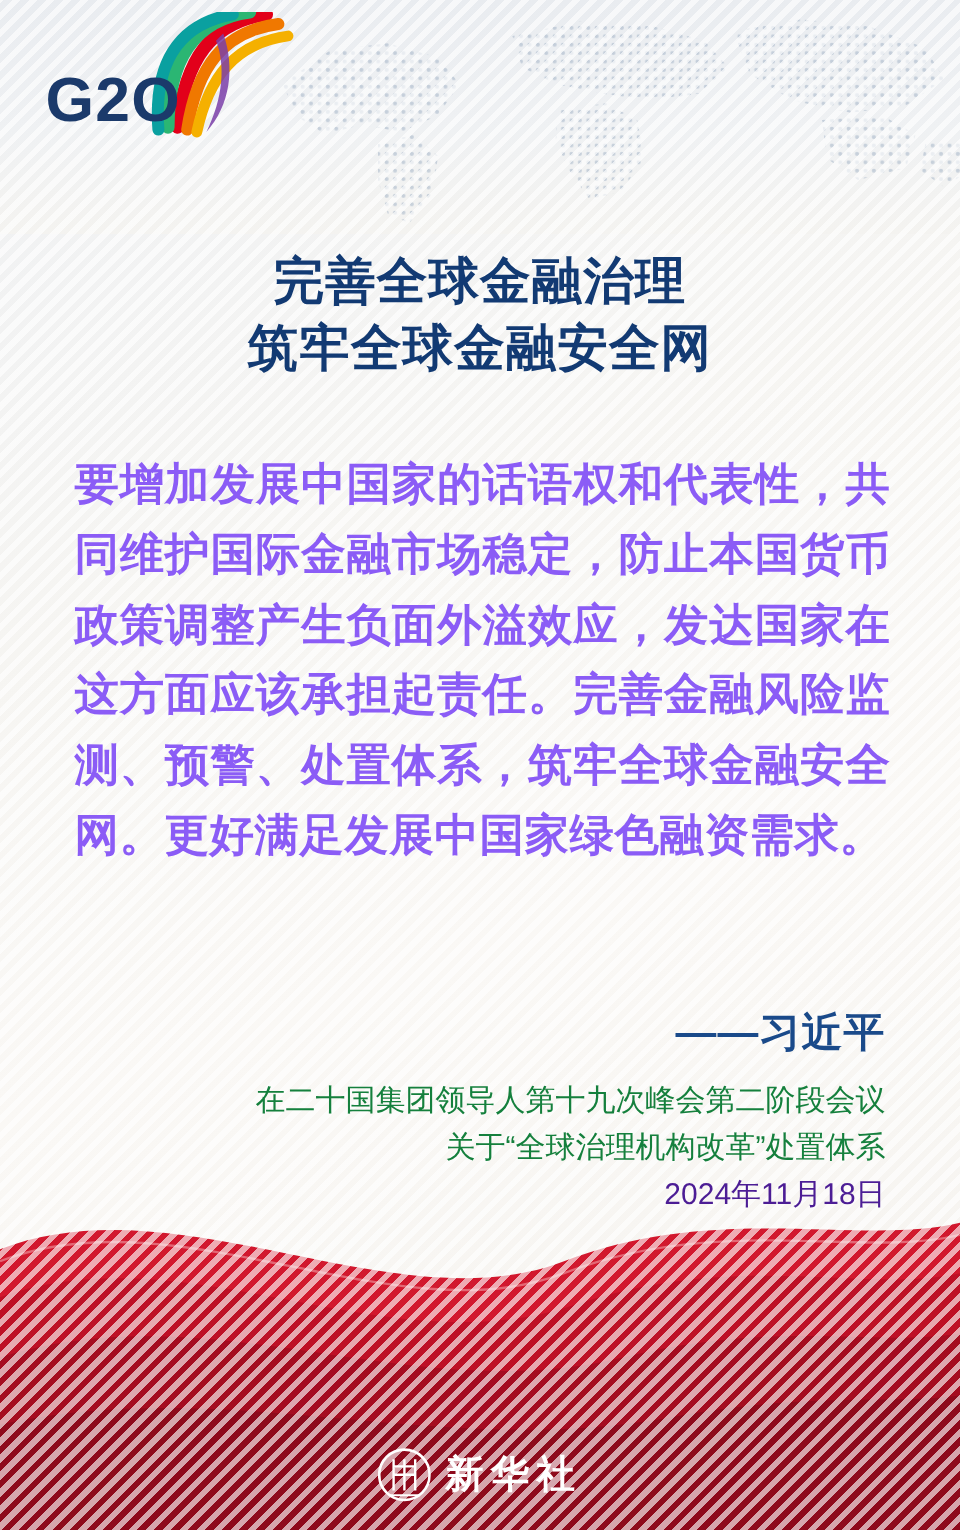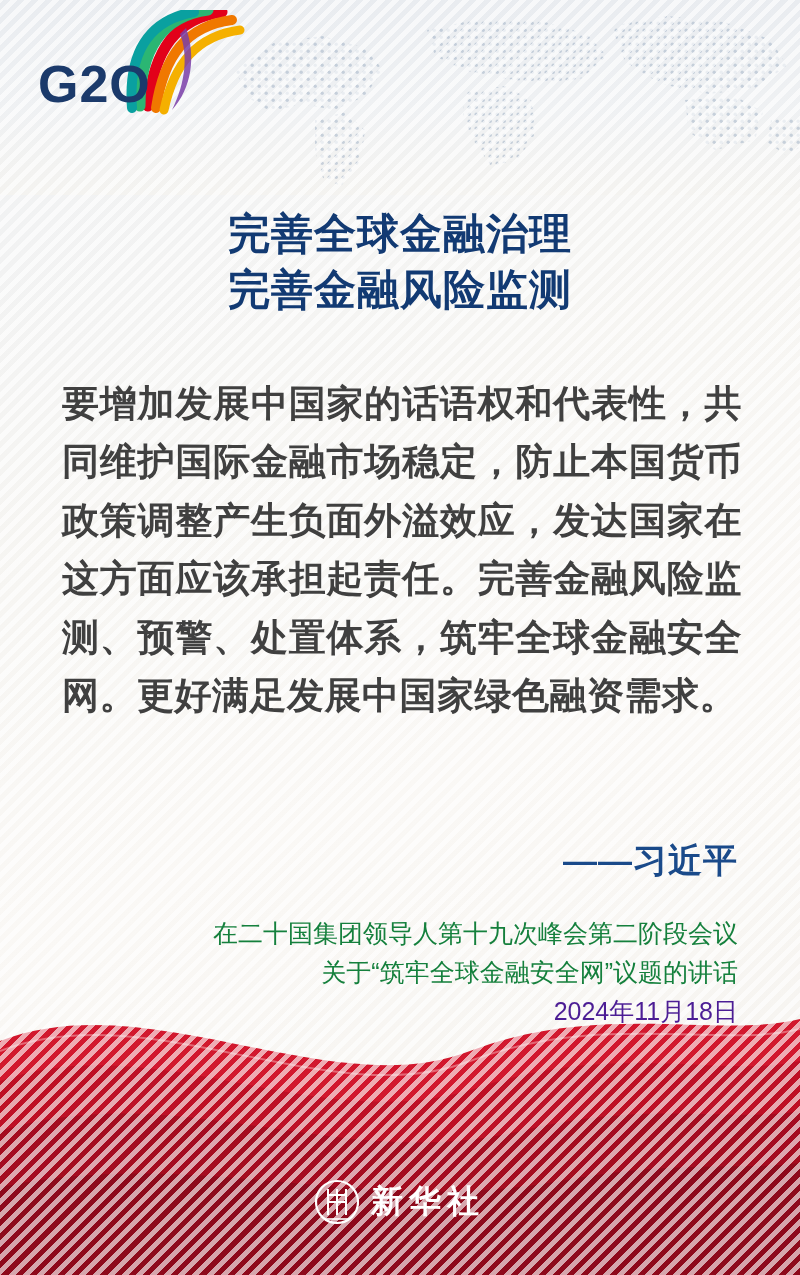--- a/index.html
+++ b/index.html
@@ -100,21 +100,21 @@
   }
   .headline div { white-space: nowrap; }
 
   
   .quote {
     position: absolute;
     top: 375px;
     left: 62px;
     width: 680px;
     z-index: 4;
-    color: #404040;
+    color: #8b5cf6;
     font-weight: bold;
     font-size: 37px;
     line-height: 1.58;
     letter-spacing: 0.5px;
     text-align: justify;
     text-align-last: left;
     font-family: Liberation Sans, sans-serif;
   }
 
   
@@ -126,21 +126,21 @@
     padding-right: 62px;
     box-sizing: border-box;
     text-align: right;
     z-index: 4;
     color: #1a4a8a;
   }
   .attrib .speaker {
     font-size: 34px;
     font-weight: bold;
     letter-spacing: 1px;
-    margin-bottom: 30px;
+    margin-bottom: 14px;
     padding-left: 20px;
   }
   .attrib .occasion {
     font-size: 25px;
     line-height: 1.55;
     font-weight: normal;
     color: #15803d;
   }
   .attrib .date {
     font-size: 25px;
@@ -155,21 +155,21 @@
     bottom: 0;
     width: 800px;
     height: 320px;
     z-index: 2;
   }
   .wave-wrap svg { display: block; }
 
   
   .xinhua {
     position: absolute;
-    bottom: 50px;
+    bottom: 23px;
     left: 0;
     width: 800px;
     display: flex;
     align-items: center;
     justify-content: center;
     gap: 12px;
     z-index: 5;
   }
   .xinhua-mark {
     width: 44px;
@@ -221,29 +221,29 @@
         <path d="M104,96 C104,40 126,6 172,0" stroke="#2bb673" stroke-width="11"></path>
         <path d="M96,98 C92,44 112,10 158,2" stroke="#0aa0a0" stroke-width="10"></path>
       </g>
       <path d="M150,18 C160,46 156,78 136,100 C150,72 152,44 144,24 Z" fill="#7a3ea8" opacity="0.85"></path>
     </svg>
     <div class="logo-text">G2O</div>
   </div>
 
   <div class="headline">
     <div>完善全球金融治理</div>
-    <div>完善金融风险监测</div>
+    <div>筑牢全球金融安全网</div>
   </div>
 
   <div class="quote">要增加发展中国家的话语权和代表性，共同维护国际金融市场稳定，防止本国货币政策调整产生负面外溢效应，发达国家在这方面应该承担起责任。完善金融风险监测、预警、处置体系，筑牢全球金融安全网。更好满足发展中国家绿色融资需求。</div>
 
   <div class="attrib">
     <div class="speaker">——习近平</div>
     <div class="occasion">在二十国集团领导人第十九次峰会第二阶段会议</div>
-    <div class="occasion">关于“筑牢全球金融安全网”议题的讲话</div>
+    <div class="occasion">关于“全球治理机构改革”处置体系</div>
     <div class="date">2024年11月18日</div>
   </div>
 
   <div class="wave-wrap">
     <svg width="800" height="320" viewBox="0 0 800 320" preserveAspectRatio="none" aria-hidden="true">
       <path d="M0,86 C150,28 330,150 470,96 C600,46 720,84 800,64 L800,320 L0,320 Z" fill="#d2182e"></path>
       <path d="M0,126 C160,70 320,186 480,132 C620,86 720,124 800,106 L800,320 L0,320 Z" fill="#bd1026" opacity="0.95"></path>
       <path d="M0,176 C180,120 340,220 520,176 C650,144 730,168 800,156 L800,320 L0,320 Z" fill="#a50c20"></path>
       <path d="M0,232 C200,190 360,262 560,226 C680,204 740,216 800,208 L800,320 L0,320 Z" fill="#8e0a1c"></path>
       <path d="M0,96 C150,38 330,160 470,106 C600,56 720,94 800,74" fill="none" stroke="#f3b7be" stroke-width="2" opacity="0.5"></path>

